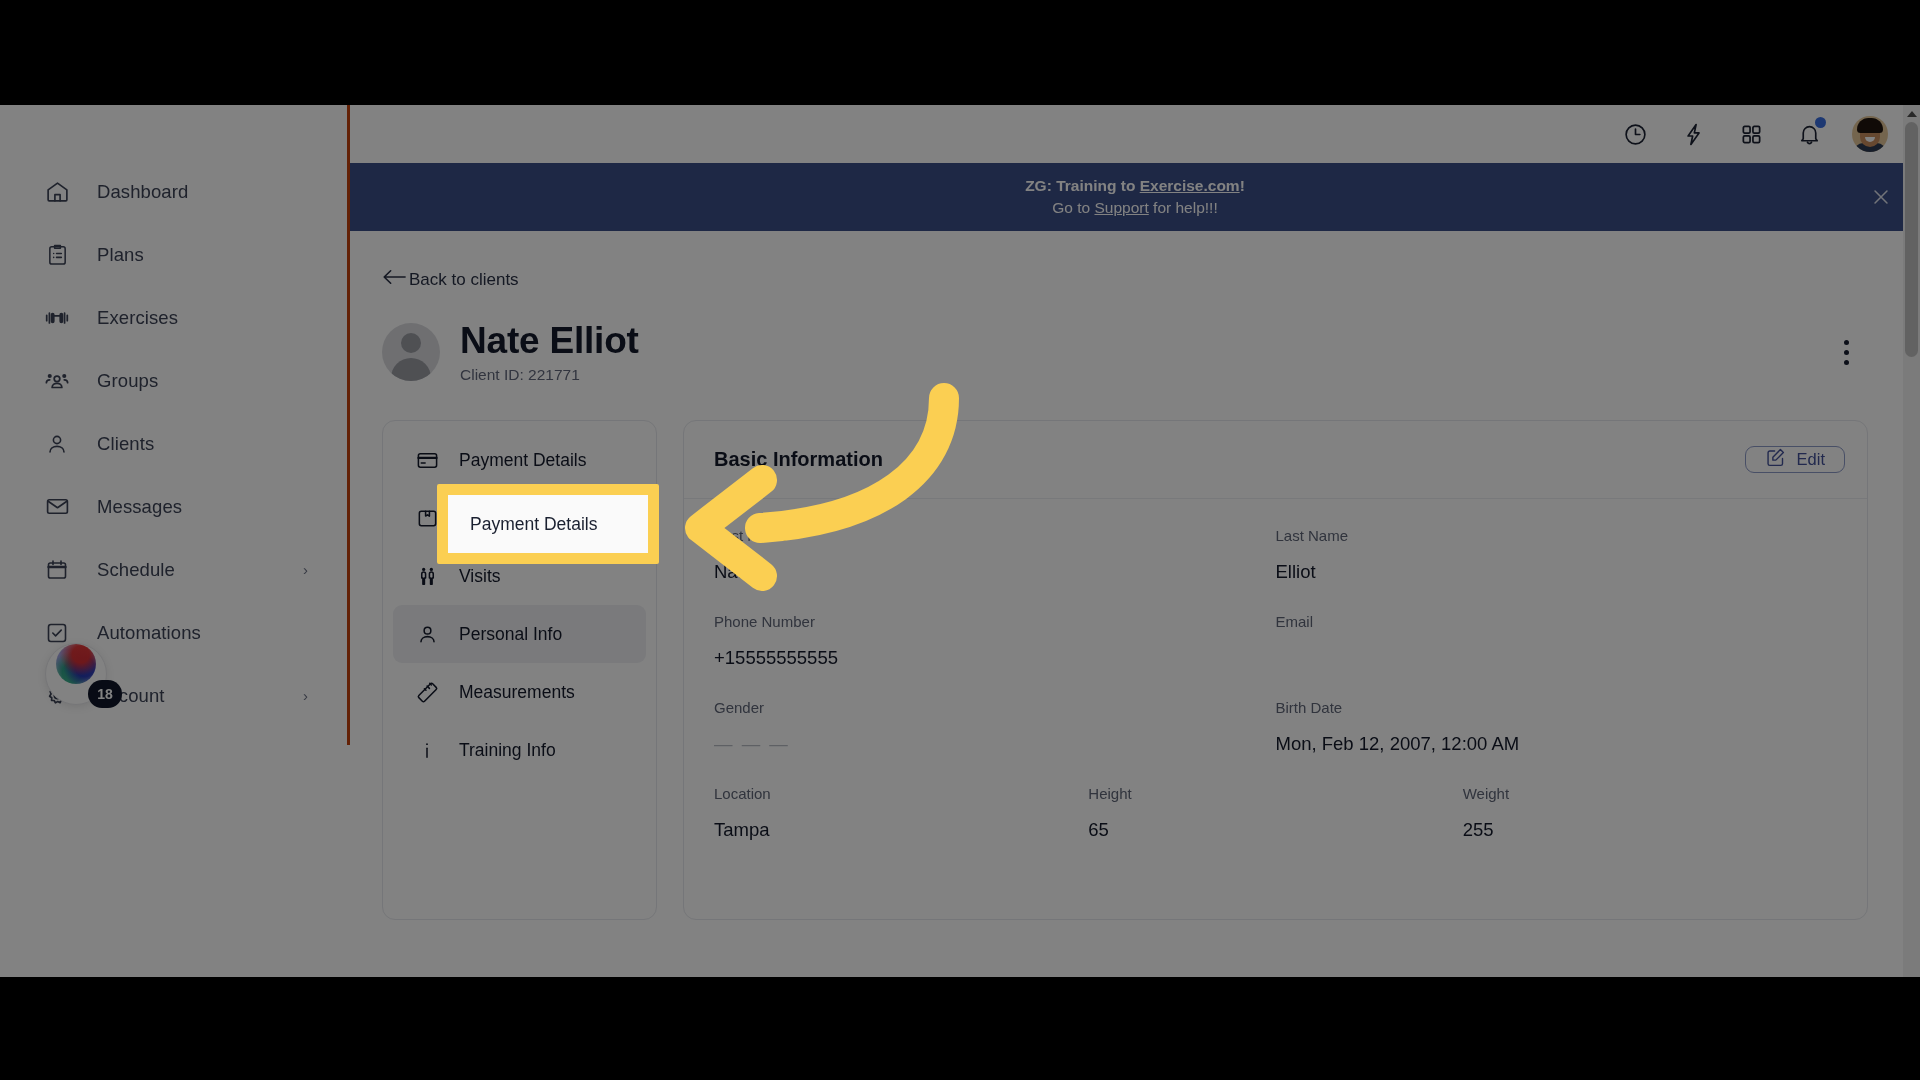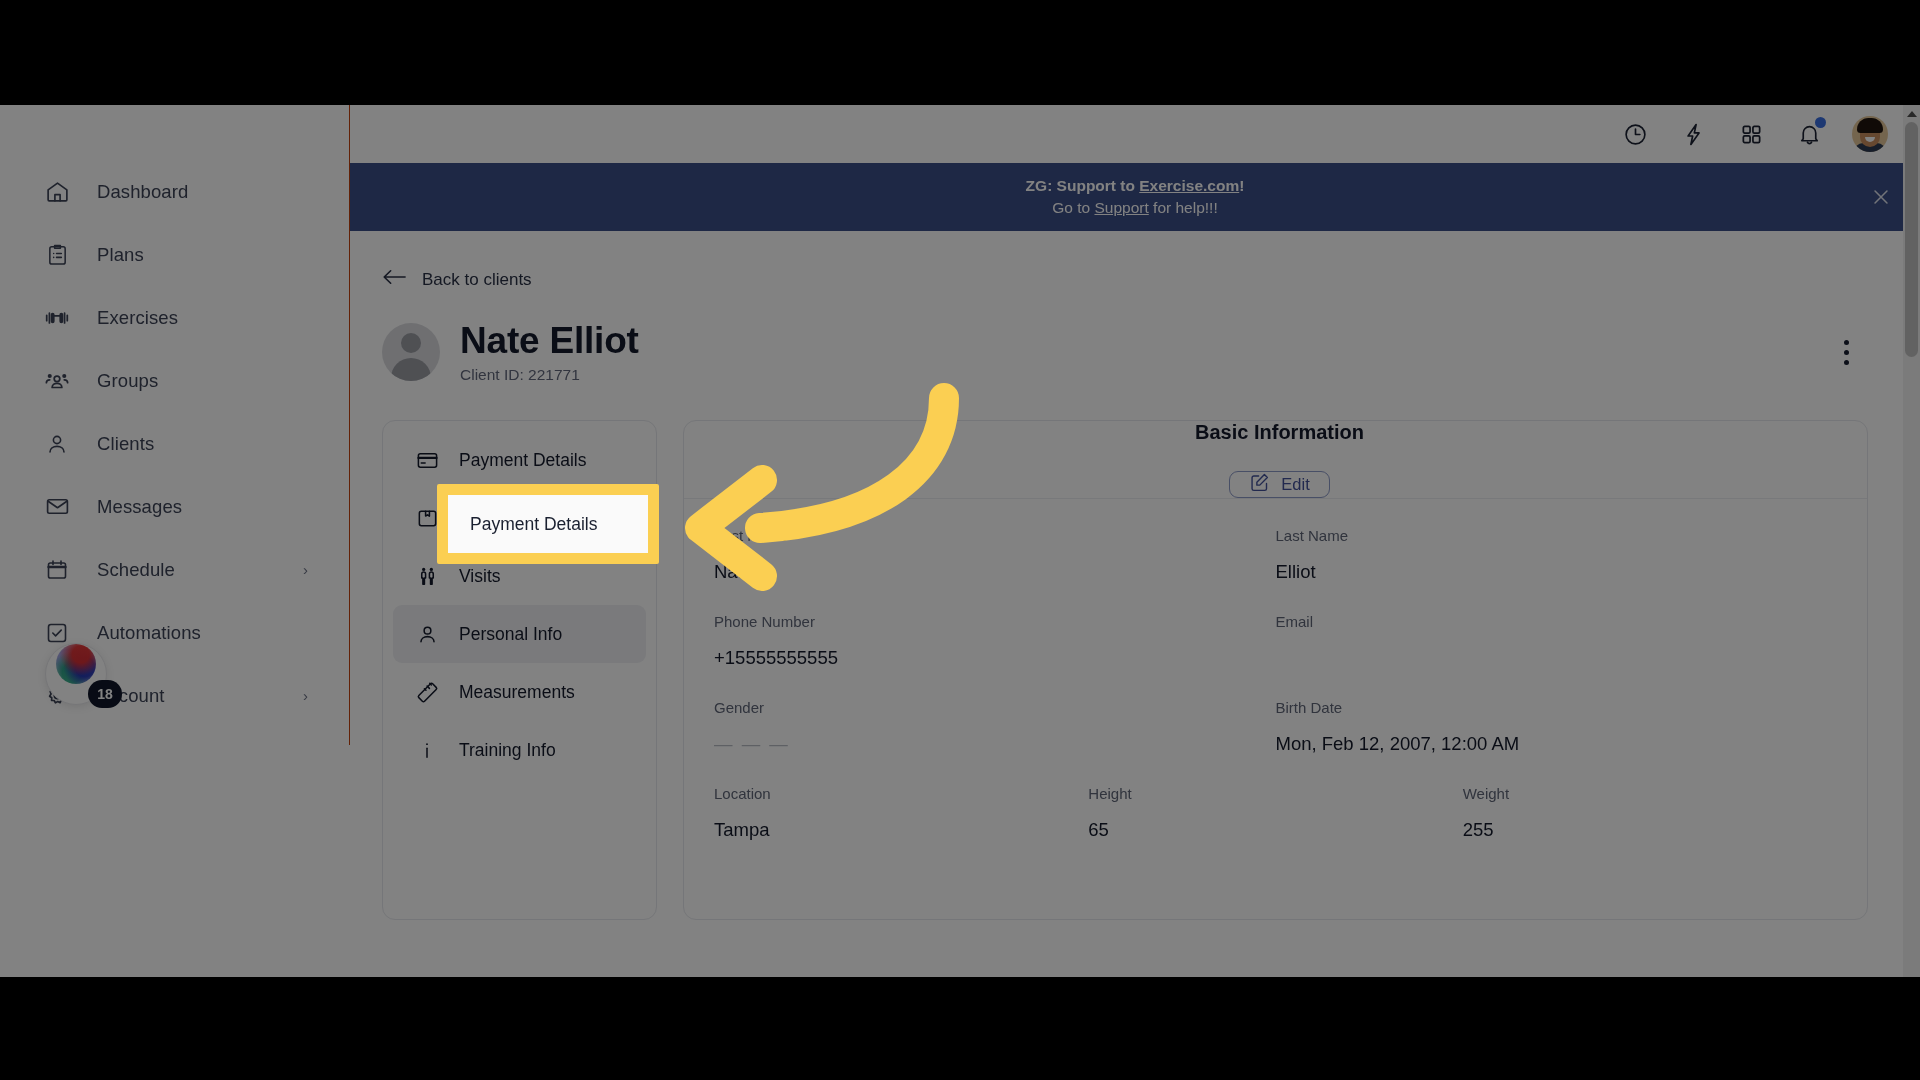--- a/index.html
+++ b/index.html
@@ -21,21 +21,21 @@
   
   #dim {
     position: absolute; left: 0; top: 105px; width: 1920px; height: 872px;
     background: rgba(0,0,0,0.49);
     pointer-events: none; z-index: 40;
   }
 
   
   #sidebar {
     position: absolute; left: 0; top: 0; width: 350px; height: 640px;
-    background: #ffffff; border-right: 1px solid #c2410c;
+    background: #ffffff; border-right: 3px solid #c2410c;
   }
   .nav-list { position: absolute; left: 0; top: 55px; width: 350px; }
   .nav-item {
     display: flex; align-items: center; height: 63px;
     padding: 0 28px 0 44px; position: relative; cursor: pointer;
   }
   .nav-icon {
     width: 26px; height: 26px; flex: 0 0 26px; margin-right: 27px;
     display: flex; align-items: center; justify-content: center;
     color: #3d4457;
@@ -103,21 +103,21 @@
   #banner-close {
     position: absolute; right: 26px; top: 50%; transform: translateY(-50%);
     width: 26px; height: 26px; color: #dfe3ee; cursor: pointer;
     display: flex; align-items: center; justify-content: center;
   }
 
   
   #content { padding: 36px 52px 0 32px; }
 
   #back-link {
-    display: inline-flex; align-items: center; gap: 15px;
+    display: inline-flex; align-items: center; gap: 2px;
     color: #2a3146; font-size: 17px; cursor: pointer; margin-bottom: 28px;
   }
 
   #client-header { display: flex; align-items: center; position: relative; margin-bottom: 36px; }
   #client-avatar {
     width: 58px; height: 58px; border-radius: 50%; background: #d9dade;
     position: relative; overflow: hidden; flex: 0 0 58px; margin-right: 20px;
   }
   #client-avatar .ch { position:absolute; left:19px; top:10px; width:20px; height:20px; border-radius:50%; background:#9b9da4; }
   #client-avatar .cb { position:absolute; left:9px; top:35px; width:40px; height:28px; border-radius:20px 20px 0 0; background:#9b9da4; }
@@ -145,21 +145,21 @@
   .tab-icon { width: 24px; flex: 0 0 24px; margin-right: 20px; display: flex; align-items: center; justify-content: center; color: #141a2b; }
   .tab-label { font-size: 17.5px; color: #141a2b; }
 
   
   #info-card {
     flex: 1; background: #fff; border: 1px solid #e6e8ed; border-radius: 13px;
     min-height: 500px;
   }
   #info-head {
     height: 78px; display: flex; align-items: center; justify-content: space-between;
-    padding: 0 22px 0 30px; border-bottom: 1px solid #eceef2; flex-direction: column;
+    padding: 0 22px 0 30px; border-bottom: 1px solid #eceef2;
   }
   #info-title { font-size: 20px; font-weight: bold; color: #141a2b; }
   #edit-btn {
     display: inline-flex; align-items: center; gap: 11px;
     border: 1px solid #8e9bc8; border-radius: 9px; padding: 0 19px;
     color: #43529a; font-size: 16.5px; background: #fff; cursor: pointer;
   }
   #info-body { padding: 28px 30px 30px 30px; }
   .field-row { display: flex; margin-bottom: 30px; }
   .field { flex: 1; }
@@ -329,21 +329,21 @@
         </div>
         <div id="avatar">
           <span class="body"></span>
           <span class="face"></span>
           <span class="hair"></span>
           <span class="smile"></span>
         </div>
       </div>
 
       <div id="banner">
-        <div class="line1"><span>ZG: Support to </span><span class="lnk">Exercise.com</span><span>!</span></div>
+        <div class="line1"><span>ZG: Training to </span><span class="lnk">Exercise.com</span><span>!</span></div>
         <div class="line2"><span>Go to </span><span class="lnk">Support</span><span> for help!!!</span></div>
         <div id="banner-close">
           <svg width="22" height="22" viewBox="0 0 24 24" fill="none" stroke="currentColor" stroke-width="1.7" stroke-linecap="round">
               <path d="M5.5 5.5 18.5 18.5M18.5 5.5 5.5 18.5"></path>
             </svg>
         </div>
       </div>
 
       <div id="content">
 

